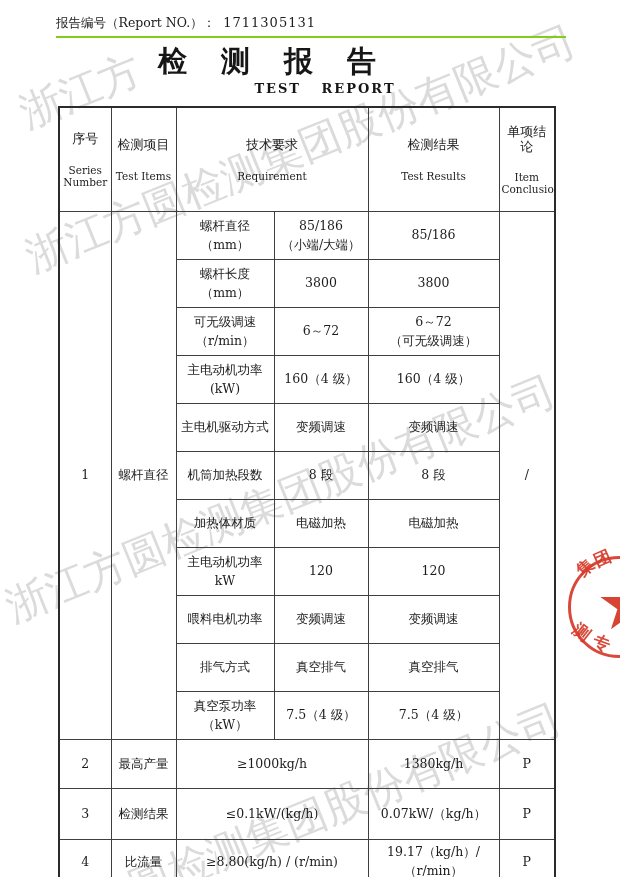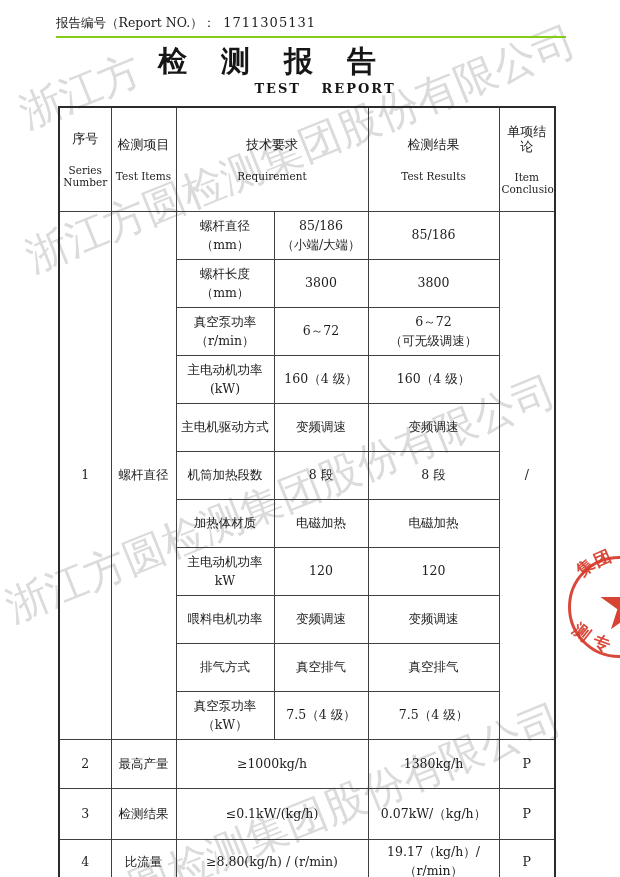--- a/index.html
+++ b/index.html
@@ -141,21 +141,21 @@
 （小端/大端）</td>
         <td class="thick-r">85/186</td>
         <td rowspan="11" class="slash">/</td>
       </tr>
       <tr class="gr">
         <td class="name">螺杆长度（mm）</td>
         <td class="thick-r">3800</td>
         <td class="thick-r">3800</td>
       </tr>
       <tr class="gr">
-        <td class="name">真空泵功率（r/min）</td>
+        <td class="name">可无级调速（r/min）</td>
         <td class="thick-r">6～72</td>
         <td class="thick-r">6～72
 （可无级调速）</td>
       </tr>
       <tr class="gr">
         <td class="name">主电动机功率(kW)</td>
         <td class="thick-r">160（4 级）</td>
         <td class="thick-r">160（4 级）</td>
       </tr>
       <tr class="gr">

